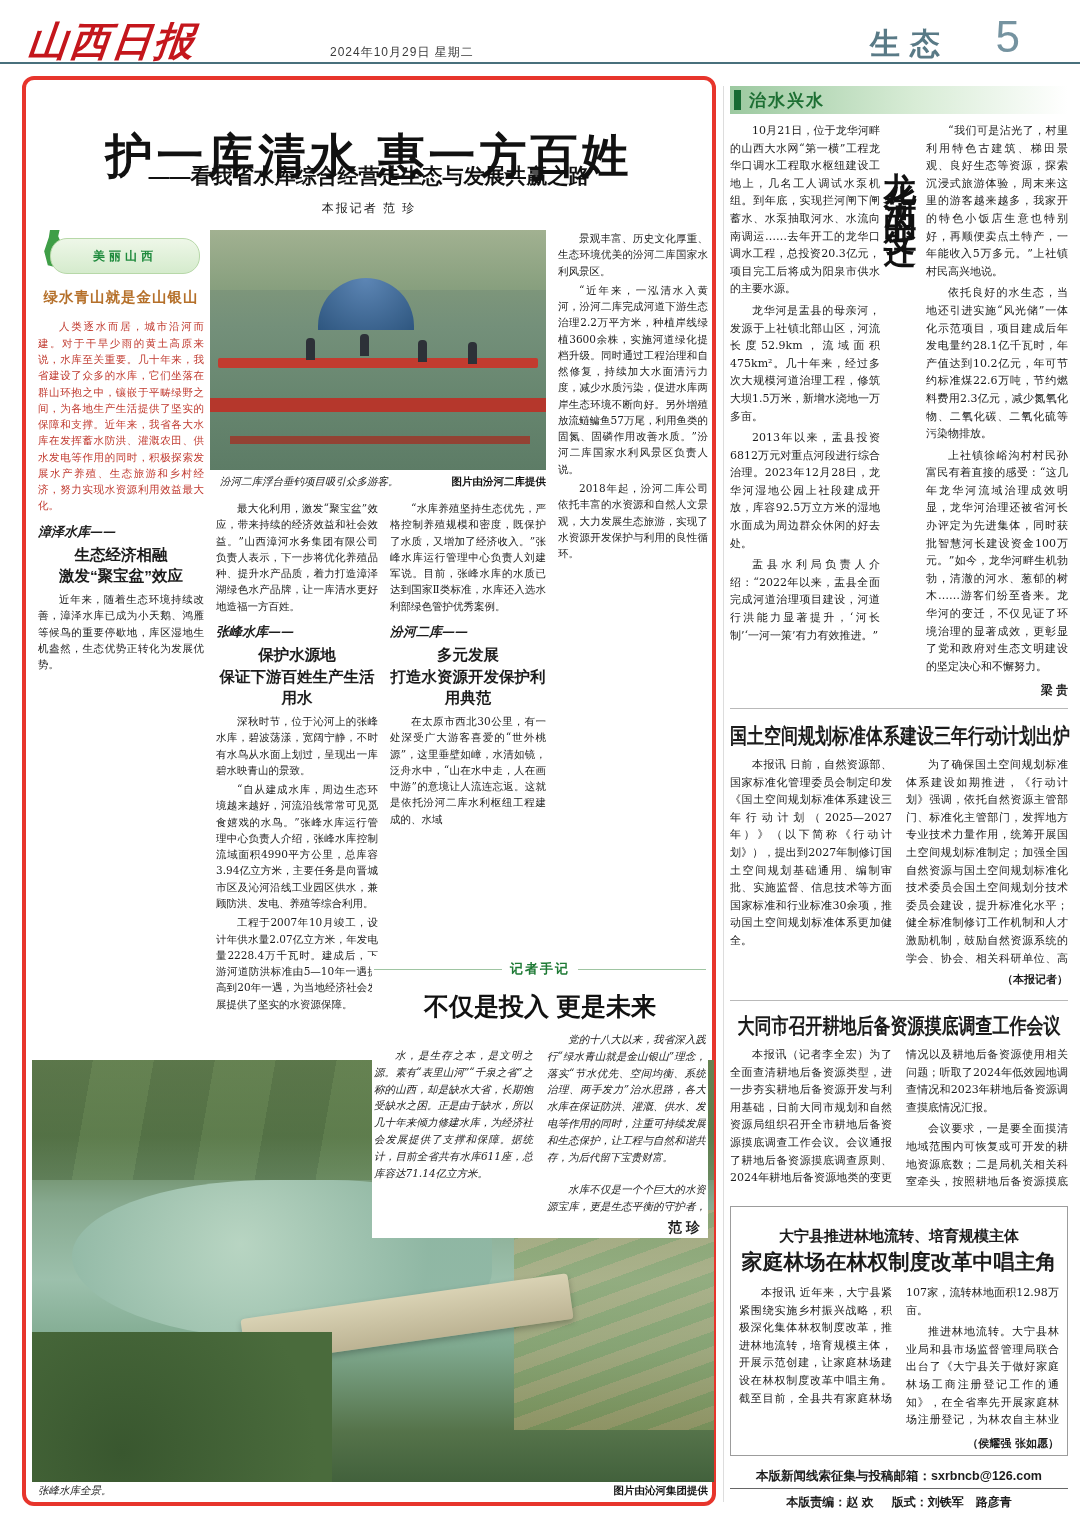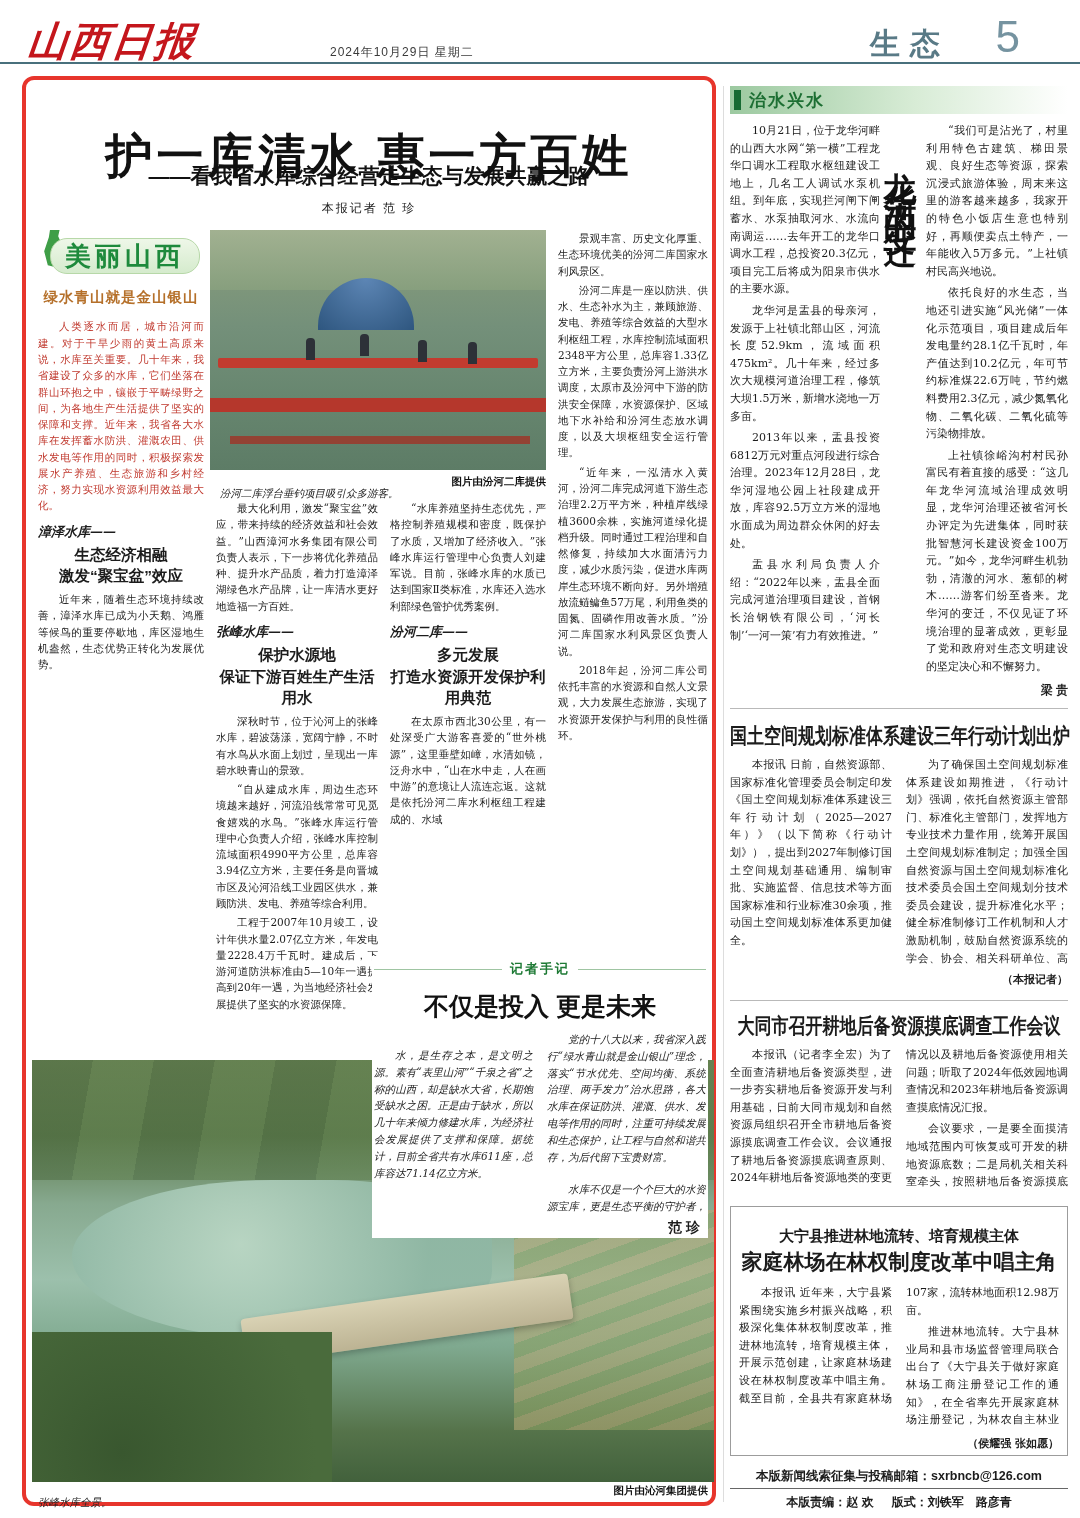--- a/index.html
+++ b/index.html
@@ -20,21 +20,21 @@
   .m-title{left:0;top:14px;width:100%;text-align:center;font-size:47px;font-weight:900;letter-spacing:4px;color:#111;}
   .m-sub{left:0;top:82px;width:100%;text-align:center;font-size:21px;font-weight:800;color:#111;}
   .m-byline{left:0;top:120px;width:100%;text-align:center;font-size:12px;color:#222;letter-spacing:2px;}
   .bodytext{font-family:"DejaVu Serif",serif;font-size:10.5px;line-height:1.55;text-align:justify;overflow:hidden;}
   .bodytext p{margin:0 0 3px;text-indent:2em;}
   .bodytext p.red{color:#c0392e;}
   .col1{left:12px;top:150px;width:166px;height:830px;}
   .badge-wrap{position:relative;height:52px;margin-bottom:4px;}
   .badge{position:absolute;left:12px;top:8px;width:148px;height:34px;background:linear-gradient(#eef7e8,#d5ebcd);
          border:1px solid #b7d8a8;border-radius:17px;text-align:center;line-height:34px;
-         font-family:"DejaVu Serif",serif;font-weight:800;font-size:26px;color:#1e8a3c;letter-spacing:4px;}
+         font-family:"DejaVu Serif",serif;font-weight:800;font-size:12px;color:#1e8a3c;letter-spacing:4px;}
   .province{position:absolute;left:2px;top:-6px;width:26px;height:44px;background:#3f9e47;
             clip-path:polygon(42% 0,78% 6%,70% 28%,88% 52%,72% 100%,30% 94%,16% 62%,34% 30%);}
   .slogan{text-align:center;font-weight:800;font-size:14.5px;color:#b5702a;margin:4px 0 10px;letter-spacing:1px;
           font-family:"Liberation Sans",sans-serif;}
   .sect-lead{font-family:"DejaVu Serif",serif;font-style:italic;font-weight:700;font-size:13px;
              margin:8px 0 2px;text-indent:0 !important;}
   .sect-head{font-weight:800;text-align:center;font-size:15.5px;line-height:1.4;
              font-family:"Liberation Sans",sans-serif;margin-bottom:4px;}
   .col2{left:190px;top:420px;width:162px;height:556px;}
   .col3{left:364px;top:420px;width:156px;height:452px;}
@@ -44,21 +44,21 @@
           background:linear-gradient(180deg,#93a887 0%,#7f977b 22%,#74907a 40%,#67866f 70%,#5d7c66 100%);}
   .p1-hill{position:absolute;left:0;top:0;width:100%;height:60px;
            background:linear-gradient(180deg,#a3b292,#88a07e);opacity:.9;}
   .p1-umbrella{position:absolute;left:108px;top:48px;width:96px;height:52px;border-radius:96px 96px 0 0;
                background:radial-gradient(circle at 50% 0,#5d86b5,#2e567f);}
   .p1-plat1{position:absolute;left:8px;top:128px;width:320px;height:10px;background:#c23b2f;border-radius:2px;}
   .p1-plat2{position:absolute;left:0px;top:168px;width:336px;height:14px;background:#b5372c;}
   .p1-plat3{position:absolute;left:20px;top:206px;width:300px;height:8px;background:#a03226;opacity:.8;}
   .p1-fig{position:absolute;width:9px;height:22px;background:#2d3138;border-radius:4px 4px 0 0;}
   .cap-row{display:flex;justify-content:space-between;font-size:10.5px;}
-  .cap-left{font-family:Liberation Mono, monospace;font-style:italic;color:#222;margin-top:12px;}
+  .cap-left{font-family:Liberation Mono, monospace;font-style:italic;color:#222;}
   .cap-right{font-weight:800;color:#111;font-family:"Liberation Sans",sans-serif;}
   .cap1{left:194px;top:395px;width:326px;}
   
   .notebook{left:346px;top:876px;width:336px;height:282px;background:#fff;z-index:5;padding:0 2px;box-sizing:border-box;}
   .nb-labelrow{display:flex;align-items:center;gap:8px;margin:4px 0 12px;}
   .nb-labelrow .line{flex:1;height:1px;background:#9fc5a2;}
   .nb-label{font-weight:800;font-size:13px;color:#1e7a35;letter-spacing:2px;}
   .nb-title{text-align:center;font-size:25px;font-weight:900;margin:2px 0 8px;color:#111;
             font-family:"Liberation Sans",sans-serif;}
   .nb-body{font-family:"DejaVu Serif",serif;font-style:italic;font-size:10.5px;line-height:1.6;
@@ -188,21 +188,20 @@
         <span>打造水资源开发保护利用典范</span>
       </div>
       <div>
           <p>在太原市西北30公里，有一处深受广大游客喜爱的“世外桃源”，这里垂壁如嶂，水清如镜，泛舟水中，“山在水中走，人在画中游”的意境让人流连忘返。这就是依托汾河二库水利枢纽工程建成的、水域</p>
         </div>
     </div>
 
     <div class="abs col4 bodytext">
       <div>
           <p>景观丰富、历史文化厚重、生态环境优美的汾河二库国家水利风景区。</p>
-          <p>汾河二库是一座以防洪、供水、生态补水为主，兼顾旅游、发电、养殖等综合效益的大型水利枢纽工程，水库控制流域面积2348平方公里，总库容1.33亿立方米，主要负责汾河上游洪水调度，太原市及汾河中下游的防洪安全保障，水资源保护、区域地下水补给和汾河生态放水调度，以及大坝枢纽安全运行管理。</p>
           <p>“近年来，一泓清水入黄河，汾河二库完成河道下游生态治理2.2万平方米，种植岸线绿植3600余株，实施河道绿化提档升级。同时通过工程治理和自然修复，持续加大水面清污力度，减少水质污染，促进水库两岸生态环境不断向好。另外增殖放流鲢鳙鱼57万尾，利用鱼类的固氮、固磷作用改善水质。”汾河二库国家水利风景区负责人说。</p>
           <p>2018年起，汾河二库公司依托丰富的水资源和自然人文景观，大力发展生态旅游，实现了水资源开发保护与利用的良性循环。</p>
         </div>
     </div>
 
     <div class="abs notebook">
       <div class="nb-labelrow">
         <span class="line"></span>
         <span class="nb-label">记者手记</span>
         <span class="line"></span>
@@ -233,21 +232,21 @@
 
   <div class="abs sec-bar">
     <span class="tick"></span>
     <span class="lbl">治水兴水</span>
   </div>
 
   <div class="abs feat-left railtext">
       <p>10月21日，位于龙华河畔的山西大水网“第一横”工程龙华口调水工程取水枢纽建设工地上，几名工人调试水泵机组。到年底，实现拦河闸下闸蓄水、水泵抽取河水、水流向南调运……去年开工的龙华口调水工程，总投资20.3亿元，项目完工后将成为阳泉市供水的主要水源。</p>
       <p>龙华河是盂县的母亲河，发源于上社镇北部山区，河流长度52.9km，流域面积475km²。几十年来，经过多次大规模河道治理工程，修筑大坝1.5万米，新增水浇地一万多亩。</p>
       <p>2013年以来，盂县投资6812万元对重点河段进行综合治理。2023年12月28日，龙华河湿地公园上社段建成开放，库容92.5万立方米的湿地水面成为周边群众休闲的好去处。</p>
-      <p>盂县水利局负责人介绍：“2022年以来，盂县全面完成河道治理项目建设，首钢长治钢铁有限公司，‘河长制’‘一河一策’有力有效推进。”</p>
+      <p>盂县水利局负责人介绍：“2022年以来，盂县全面完成河道治理项目建设，河道行洪能力显著提升，‘河长制’‘一河一策’有力有效推进。”</p>
     </div>
   <div class="abs vtitle">龙华河的变迁</div>
   <div class="abs feat-right railtext">
       <p>“我们可是沾光了，村里利用特色古建筑、梯田景观、良好生态等资源，探索沉浸式旅游体验，周末来这里的游客越来越多，我家开的特色小饭店生意也特别好，再顺便卖点土特产，一年能收入5万多元。”上社镇村民高兴地说。</p>
       <p>依托良好的水生态，当地还引进实施“风光储”一体化示范项目，项目建成后年发电量约28.1亿千瓦时，年产值达到10.2亿元，年可节约标准煤22.6万吨，节约燃料费用2.3亿元，减少氮氧化物、二氧化碳、二氧化硫等污染物排放。</p>
       <p>上社镇徐峪沟村村民孙富民有着直接的感受：“这几年龙华河流域治理成效明显，龙华河治理还被省河长办评定为先进集体，同时获批智慧河长建设资金100万元。”如今，龙华河畔生机勃勃，清澈的河水、葱郁的树木……游客们纷至沓来。龙华河的变迁，不仅见证了环境治理的显著成效，更彰显了党和政府对生态文明建设的坚定决心和不懈努力。</p>
     </div>
   <div class="abs feat-byline">梁 贵</div>
 
   <div class="abs divider" style="top:708px;"></div>

